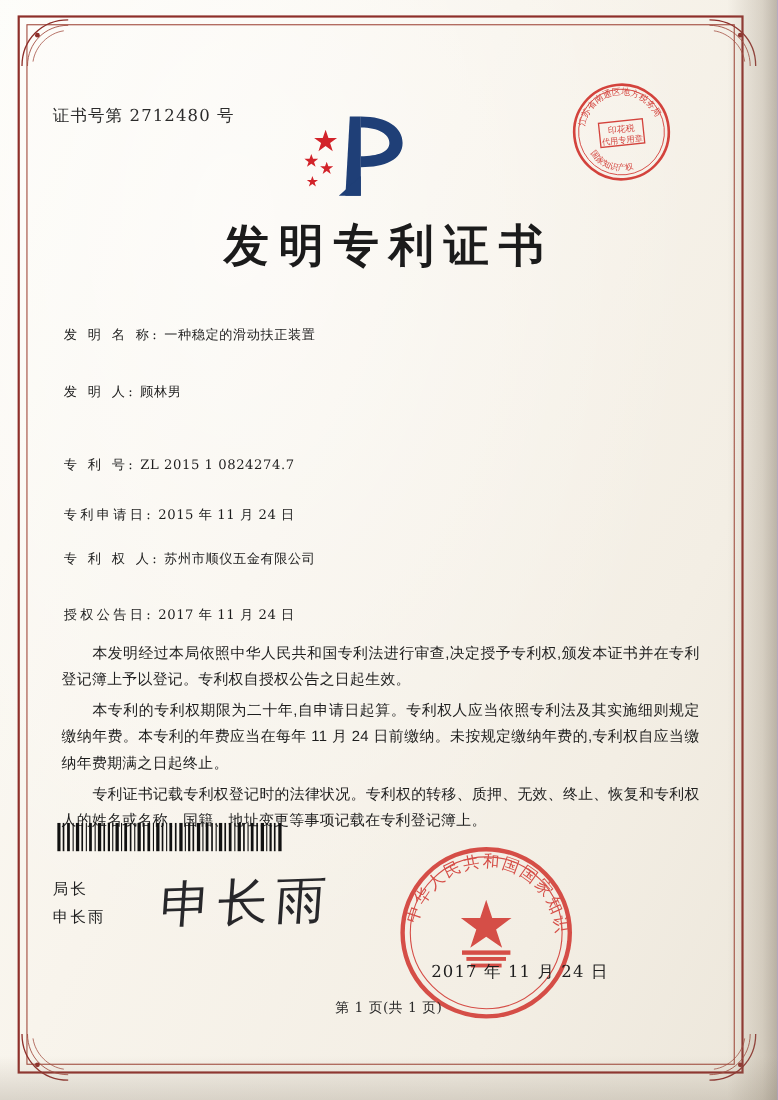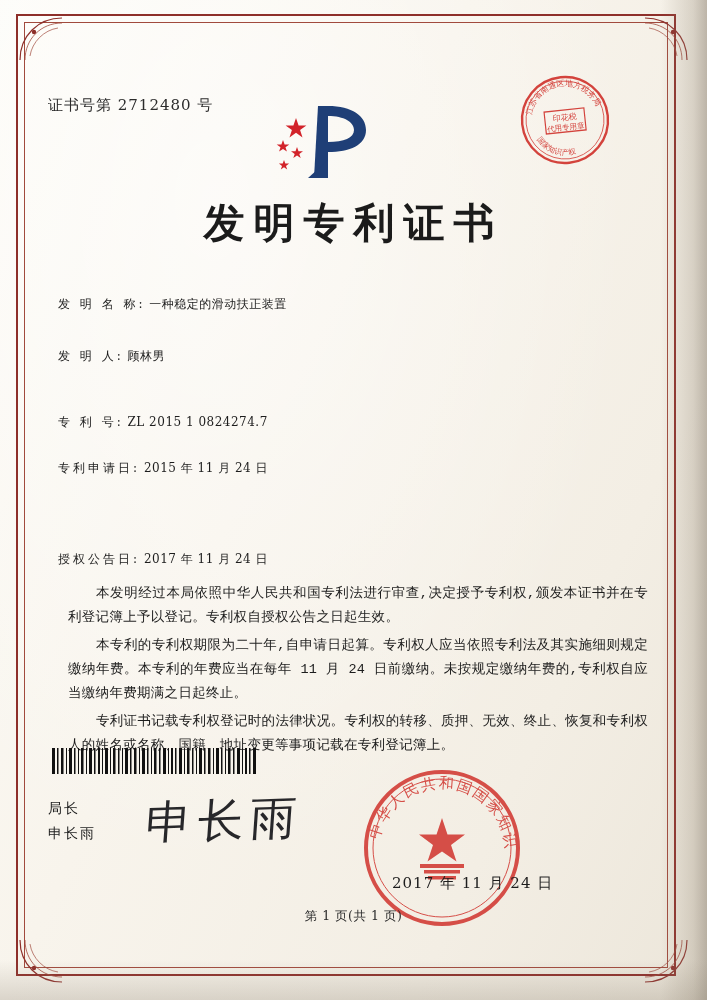--- a/index.html
+++ b/index.html
@@ -121,27 +121,27 @@
   #field-0 { top: 296px; }
   #field-1 { top: 348px; }
   #field-2 { top: 414px; }
   #field-3 { top: 460px; }
   #field-4 { top: 500px; }
   #field-5 { top: 551px; }
 
   
   #body-text {
     position: absolute;
-    left: 68px; top: 582px;
+    left: 56px; top: 582px;
     width: 580px;
     font-size: 13.5px;
     line-height: 24px;
     color: #1d1d1d;
     text-align: justify;
-    font-family: Liberation Mono, monospace;
+    font-family: Liberation Sans, sans-serif;
   }
   #body-text p {
     margin: 0 0 4px 0;
     text-indent: 28px;
     letter-spacing: 0.3px;
   }
   
   #barcode {
     position: absolute;
     left: 52px; top: 748px;
@@ -287,20 +287,24 @@
     <span class="label">发  明  人:</span>
     <span class="value">顾林男</span>
   </div>
   <div class="field" id="field-2">
     <span class="label">专  利  号:</span>
     <span class="value">ZL 2015 1 0824274.7</span>
   </div>
   <div class="field" id="field-3">
     <span class="label">专利申请日:</span>
     <span class="value">2015 年 11 月 24 日</span>
+  </div>
+  <div class="field" id="field-4">
+    <span class="label">专 利 权 人:</span>
+    <span class="value">苏州市顺仪五金有限公司</span>
   </div>
   <div class="field" id="field-5">
     <span class="label">授权公告日:</span>
     <span class="value">2017 年 11 月 24 日</span>
   </div>
 
   <div id="body-text">
     <p>本发明经过本局依照中华人民共和国专利法进行审查,决定授予专利权,颁发本证书并在专利登记簿上予以登记。专利权自授权公告之日起生效。</p>
     <p>本专利的专利权期限为二十年,自申请日起算。专利权人应当依照专利法及其实施细则规定缴纳年费。本专利的年费应当在每年 11 月 24 日前缴纳。未按规定缴纳年费的,专利权自应当缴纳年费期满之日起终止。</p>
     <p>专利证书记载专利权登记时的法律状况。专利权的转移、质押、无效、终止、恢复和专利权人的姓名或名称、国籍、地址变更等事项记载在专利登记簿上。</p>

